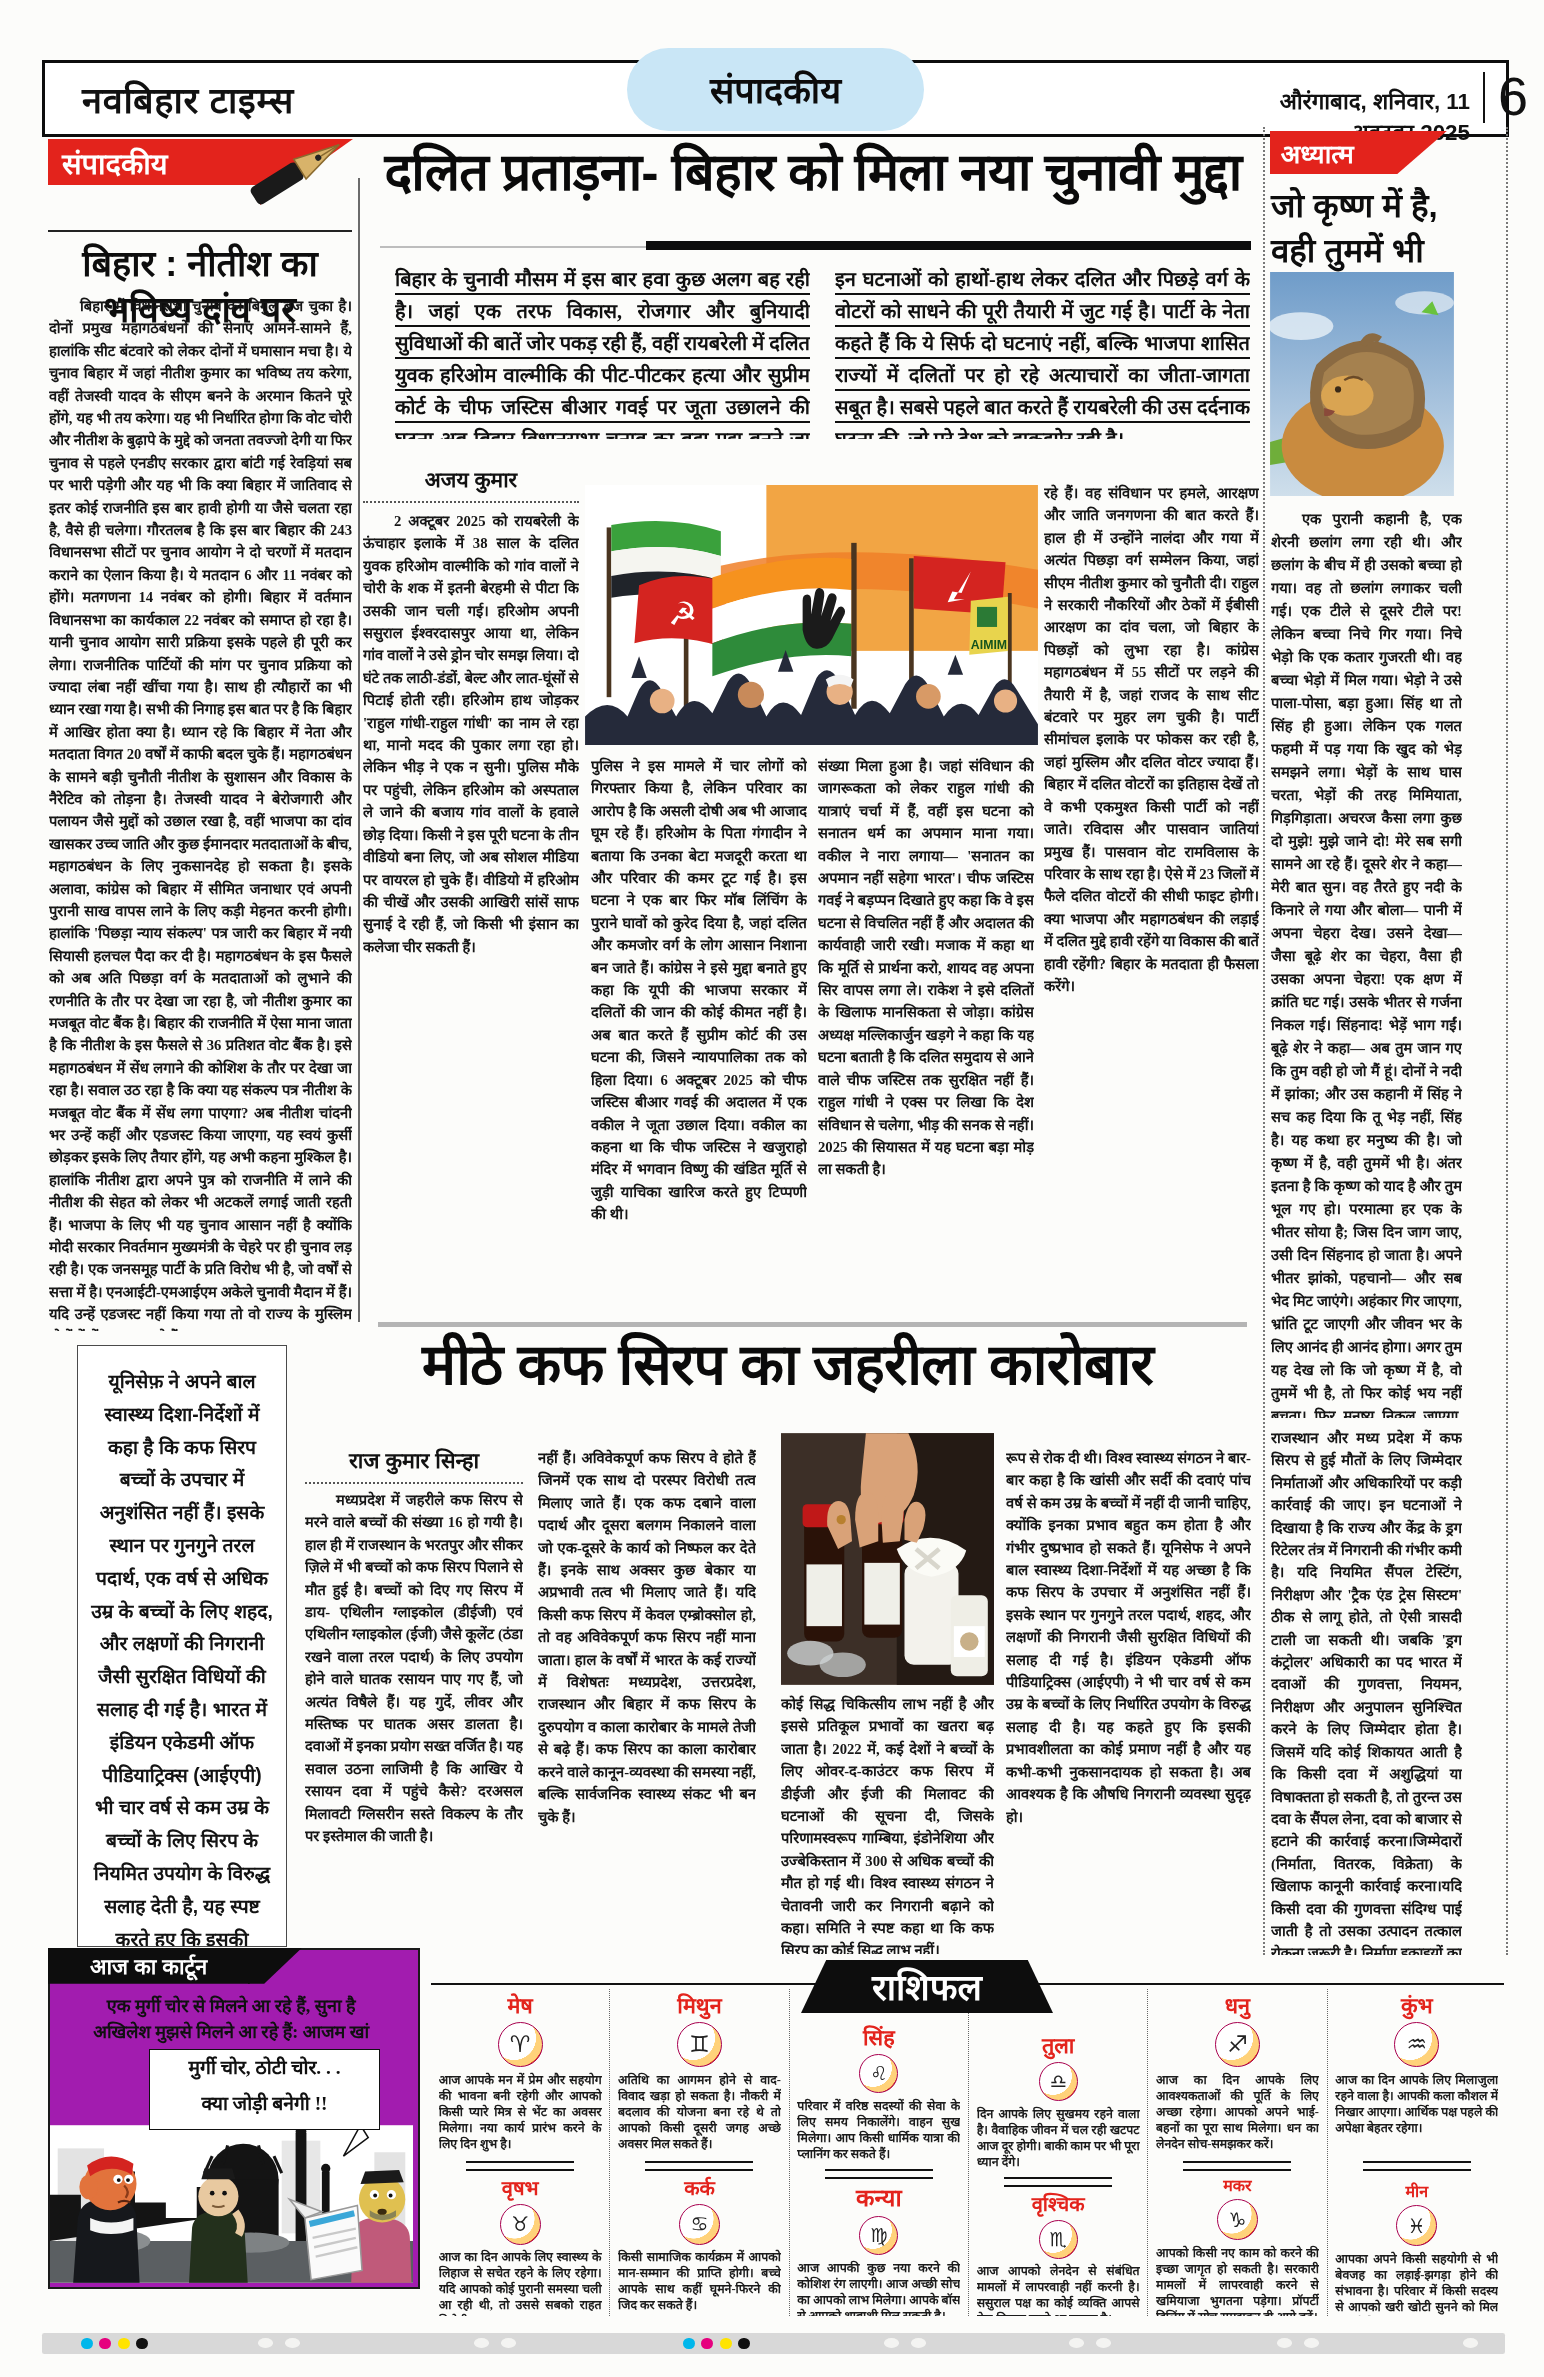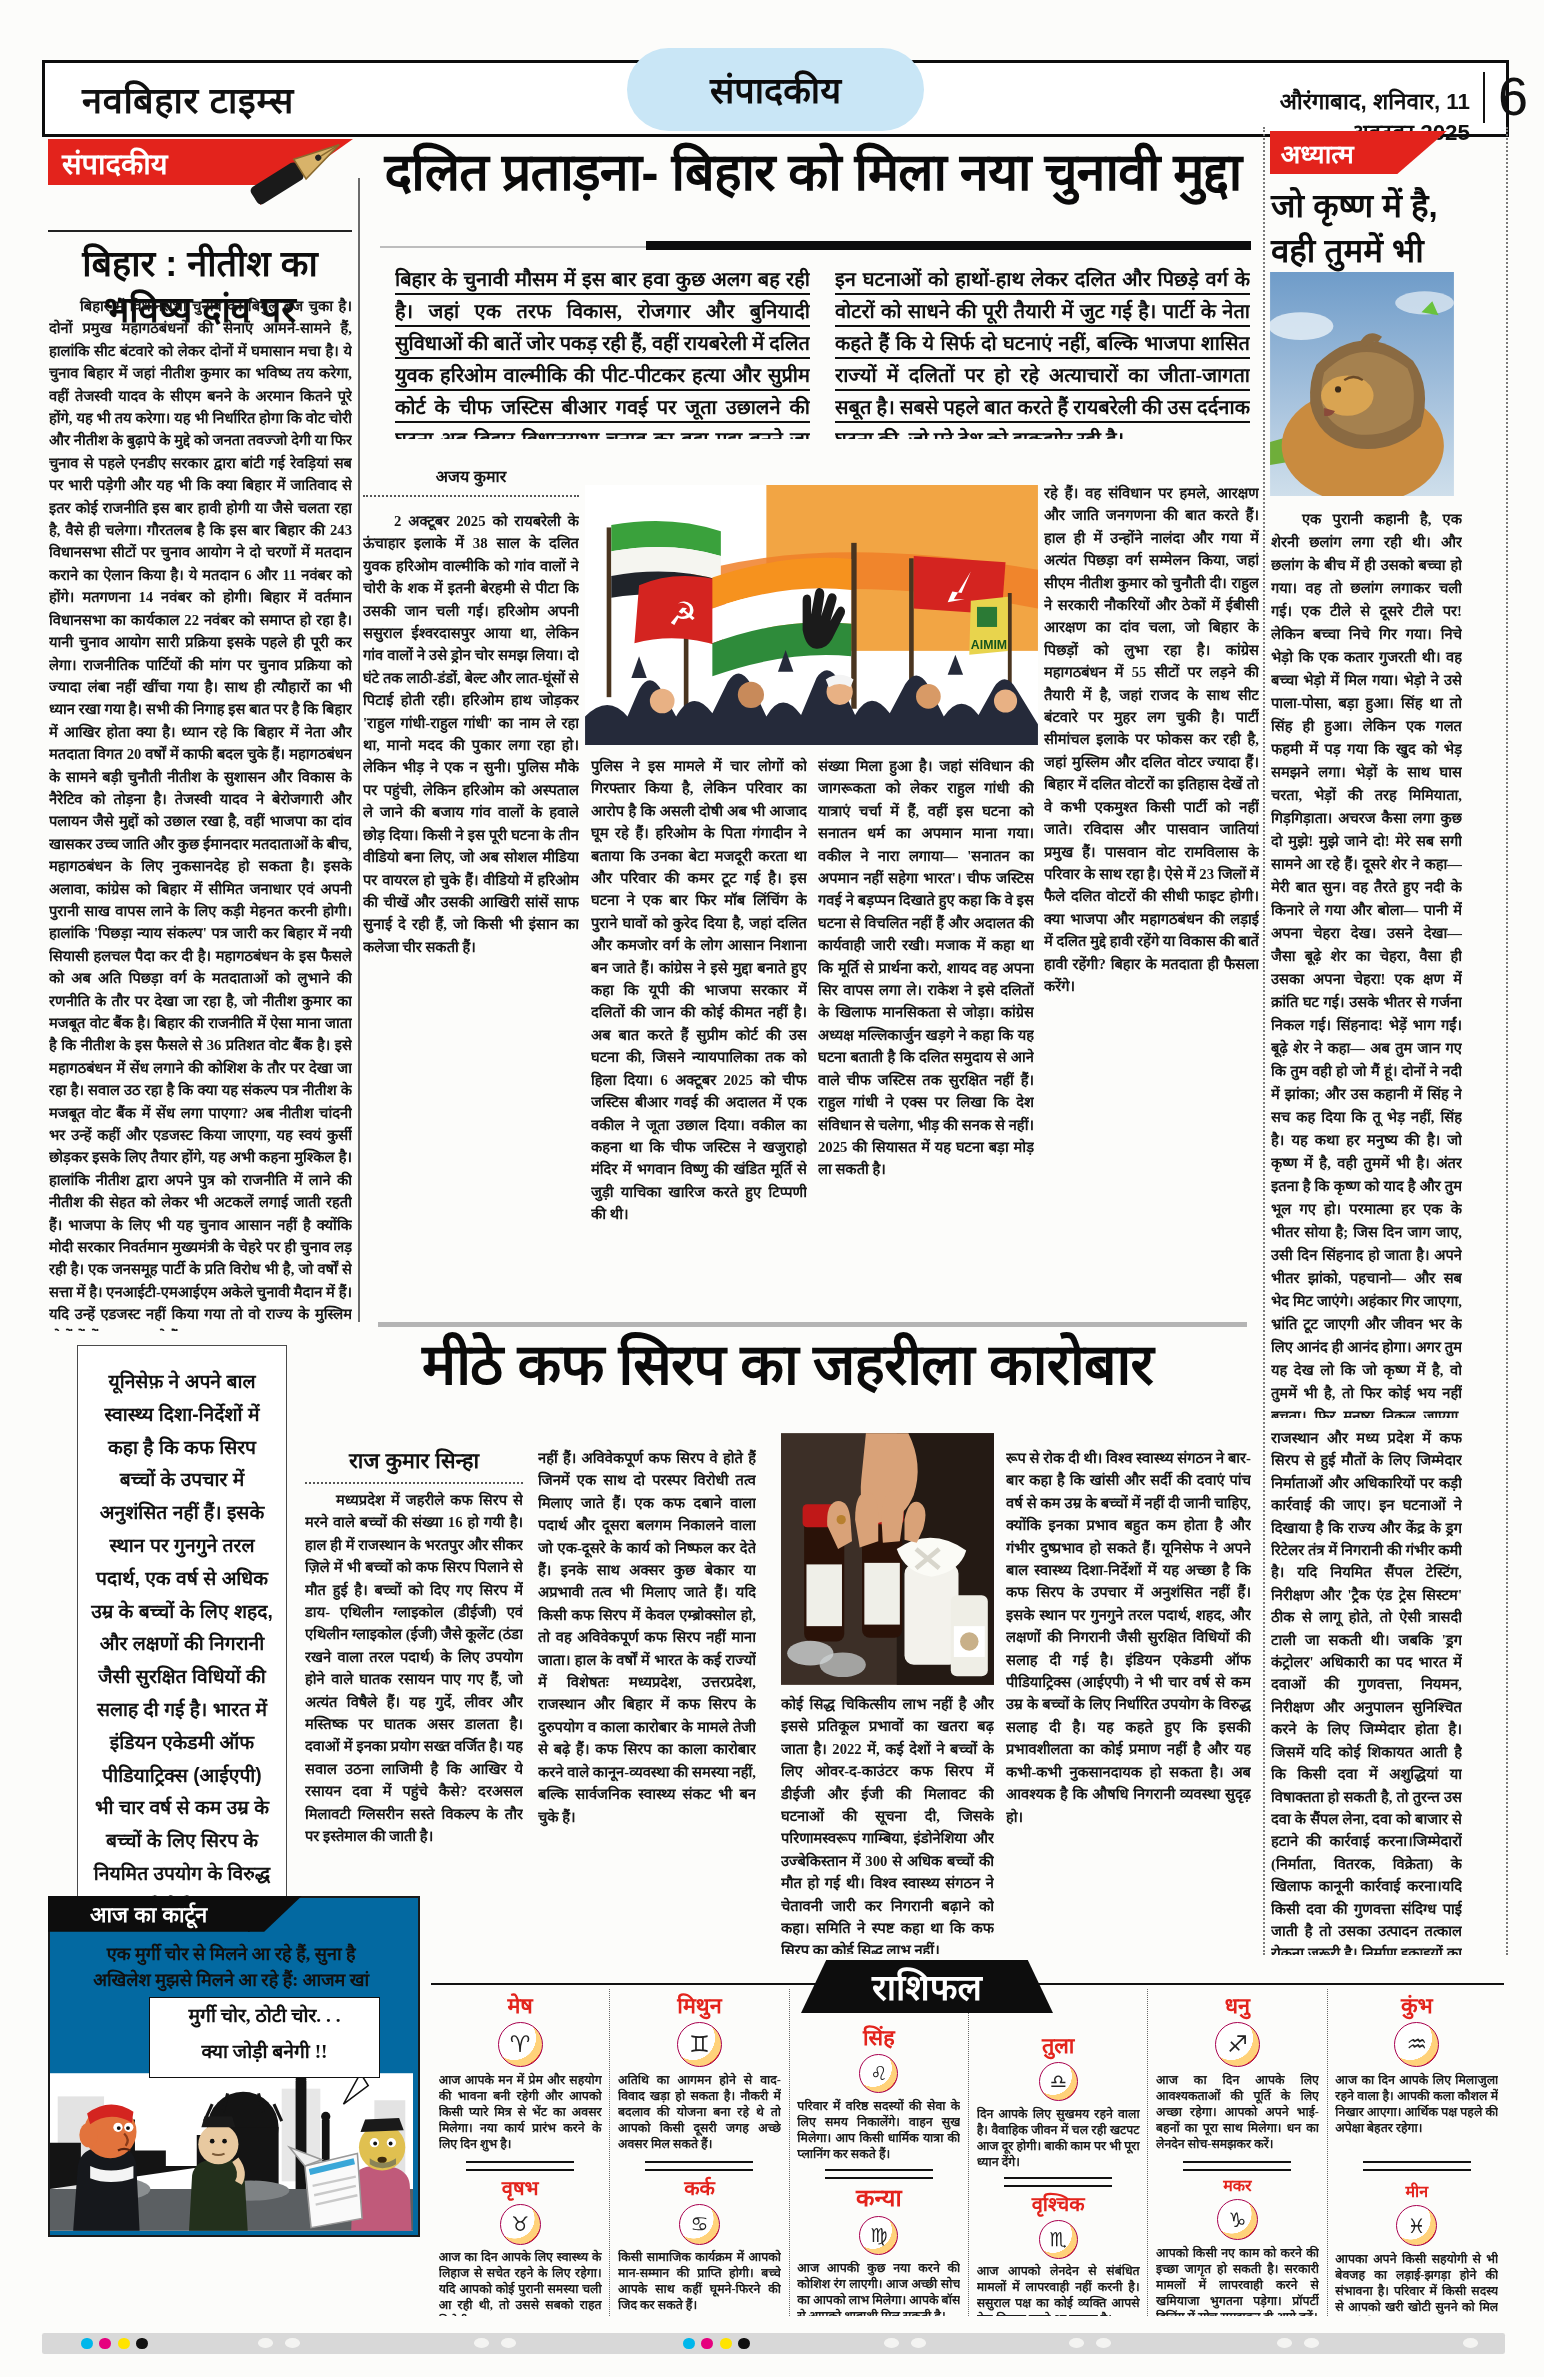--- a/index.html
+++ b/index.html
@@ -41,21 +41,21 @@
     font-family:"Liberation Sans","DejaVu Sans",sans-serif;
     font-weight:700;font-size:52px;line-height:1.08;text-align:center;color:#0a0a0a;
     letter-spacing:-0.8px;
   }
   .intro{
     font-size:20px;font-weight:700;text-align:justify;line-height:32px;color:#101010;
     text-decoration:underline;text-decoration-thickness:1.5px;text-underline-offset:7px;
   }
   .byline{
     font-family:"Liberation Sans","DejaVu Sans",sans-serif;
-    font-weight:700;font-size:16px;text-align:center;
+    font-weight:700;font-size:21px;text-align:center;
     border-bottom:2.3px dotted #555;padding-bottom:7.7px;
   }
   .vline-dotted{border-left:2.3px dotted #777;width:0;}
   .vline-solid{background:#6b6b6b;width:1.5px;}
   .gray-rule{background:#b4b4b4;}
   .pullquote{
     border:1.5px solid #4a4a4a;background:#fff;
     font-family:"Liberation Sans","DejaVu Sans",sans-serif;
     font-weight:700;font-size:19.3px;line-height:1.7;text-align:center;color:#131313;
     padding:20px 12.4px;box-sizing:border-box;
@@ -265,21 +265,21 @@
     <path d="M130 108 Q132 72 148 74 Q162 78 158 112 L154 140 L132 142 Z"></path>
     <path d="M160 112 Q166 84 180 90 Q192 98 184 124 L176 142 L160 138 Z"></path>
   </g>
   <circle cx="78" cy="112" r="6" fill="#b8802f"></circle>
 </svg>
 
 <div class="abs clip jtext" style="left:781px;top:1693px;width:213px;height:261px;">कोई सिद्ध चिकित्सीय लाभ नहीं है और इससे प्रतिकूल प्रभावों का खतरा बढ़ जाता है। 2022 में, कई देशों ने बच्चों के लिए ओवर-द-काउंटर कफ सिरप में डीईजी और ईजी की मिलावट की घटनाओं की सूचना दी, जिसके परिणामस्वरूप गाम्बिया, इंडोनेशिया और उज्बेकिस्तान में 300 से अधिक बच्चों की मौत हो गई थी। विश्व स्वास्थ्य संगठन ने चेतावनी जारी कर निगरानी बढ़ाने को कहा। समिति ने स्पष्ट कहा था कि कफ सिरप का कोई सिद्ध लाभ नहीं।</div>
 <div class="abs clip jtext" style="left:1006px;top:1447px;width:245px;height:507px;">रूप से रोक दी थी। विश्व स्वास्थ्य संगठन ने बार-बार कहा है कि खांसी और सर्दी की दवाएं पांच वर्ष से कम उम्र के बच्चों में नहीं दी जानी चाहिए, क्योंकि इनका प्रभाव बहुत कम होता है और गंभीर दुष्प्रभाव हो सकते हैं। यूनिसेफ ने अपने बाल स्वास्थ्य दिशा-निर्देशों में यह अच्छा है कि कफ सिरप के उपचार में अनुशंसित नहीं हैं। इसके स्थान पर गुनगुने तरल पदार्थ, शहद, और लक्षणों की निगरानी जैसी सुरक्षित विधियों की सलाह दी गई है। इंडियन एकेडमी ऑफ पीडियाट्रिक्स (आईएपी) ने भी चार वर्ष से कम उम्र के बच्चों के लिए निर्धारित उपयोग के विरुद्ध सलाह दी है। यह कहते हुए कि इसकी प्रभावशीलता का कोई प्रमाण नहीं है और यह कभी-कभी नुकसानदायक हो सकता है। अब आवश्यक है कि औषधि निगरानी व्यवस्था सुदृढ़ हो।</div>
 <div class="abs clip jtext" style="left:1271px;top:1427px;width:191px;height:528px;">राजस्थान और मध्य प्रदेश में कफ सिरप से हुई मौतों के लिए जिम्मेदार निर्माताओं और अधिकारियों पर कड़ी कार्रवाई की जाए। इन घटनाओं ने दिखाया है कि राज्य और केंद्र के ड्रग रिटेलर तंत्र में निगरानी की गंभीर कमी है। यदि नियमित सैंपल टेस्टिंग, निरीक्षण और 'ट्रैक एंड ट्रेस सिस्टम' ठीक से लागू होते, तो ऐसी त्रासदी टाली जा सकती थी। जबकि 'ड्रग कंट्रोलर' अधिकारी का पद  भारत में दवाओं की गुणवत्ता, नियमन, निरीक्षण और अनुपालन सुनिश्चित करने के लिए जिम्मेदार होता है। जिसमें यदि कोई शिकायत आती है कि किसी दवा में अशुद्धियां या विषाक्तता हो सकती है, तो तुरन्त उस दवा के सैंपल लेना, दवा को बाजार से हटाने  की कार्रवाई करना।जिम्मेदारों (निर्माता, वितरक, विक्रेता) के खिलाफ कानूनी कार्रवाई करना।यदि किसी दवा की गुणवत्ता संदिग्ध पाई जाती है तो उसका उत्पादन तत्काल रोकना जरूरी है। निर्माण इकाइयों का नियमित निरीक्षण और जवाबदेही तय की जाए, ताकि आगे बाल स्वास्थ्य से ऐसा खिलवाड़ न हो।</div>
 
-<div class="abs" style="left:48px;top:1896px;width:368px;height:337px;border:2.3px solid #1a1a1a;background:#0369a1;text-decoration:underline;">
+<div class="abs" style="left:48px;top:1948px;width:368px;height:337px;border:2.3px solid #1a1a1a;background:#a21caf;text-decoration:underline;">
   <div class="black-banner" style="position:absolute;left:-2.3px;top:-2.3px;width:202px;height:36px;font-size:21.6px;clip-path:polygon(0 0,100% 0,100% 100%,0 100%);">आज का कार्टून</div>
   <div style="position:absolute;left:198px;top:-2.3px;width:54px;height:36px;background:#0d0d0d;clip-path:polygon(0 0,100% 0,30% 100%,0 100%);"></div>
   <div class="cart-caption" style="position:absolute;left:7.7px;top:43px;width:347px;">
     <span>एक मुर्गी चोर से मिलने आ रहे हैं, सुना है</span><br>
     <span>अखिलेश मुझसे मिलने आ रहे हैं: आजम खां</span>
   </div>
   <div class="speech-box" style="position:absolute;left:99px;top:99px;width:229px;height:79px;z-index:2;">
     <span>मुर्गी  चोर,  ठोटी  चोर. . .</span><br>
     <span>क्या  जोड़ी  बनेगी  !!</span>
   </div>

